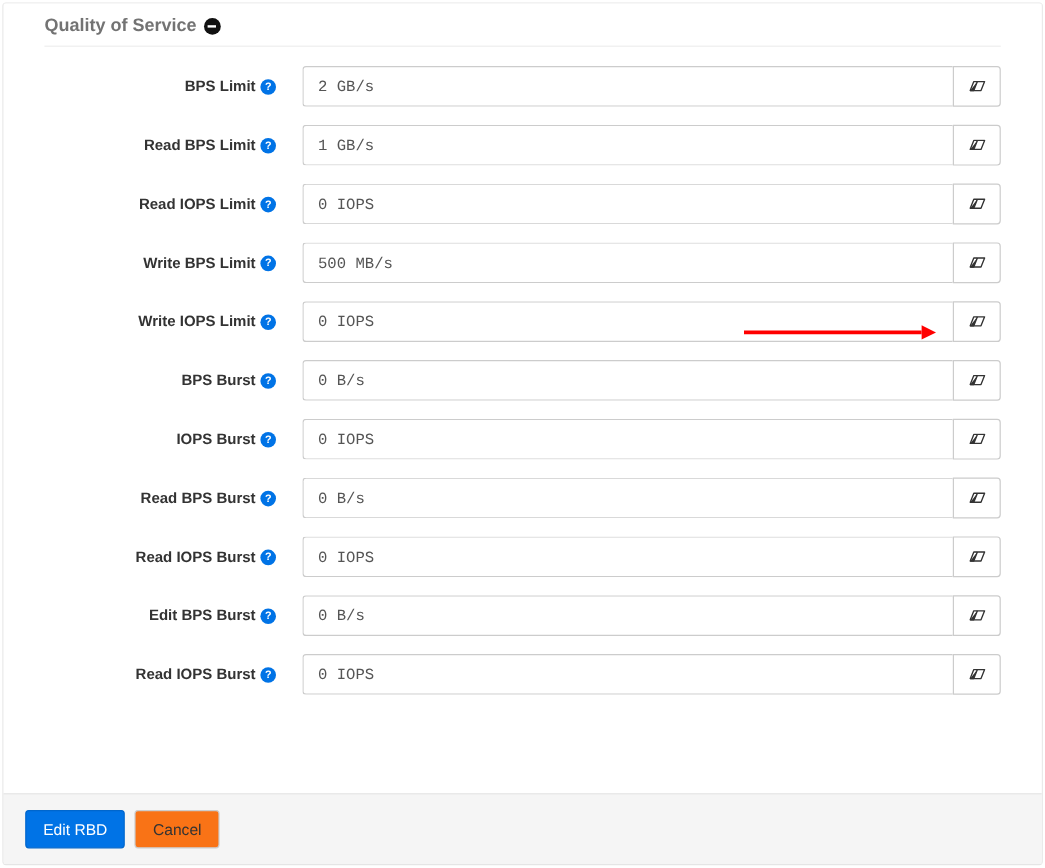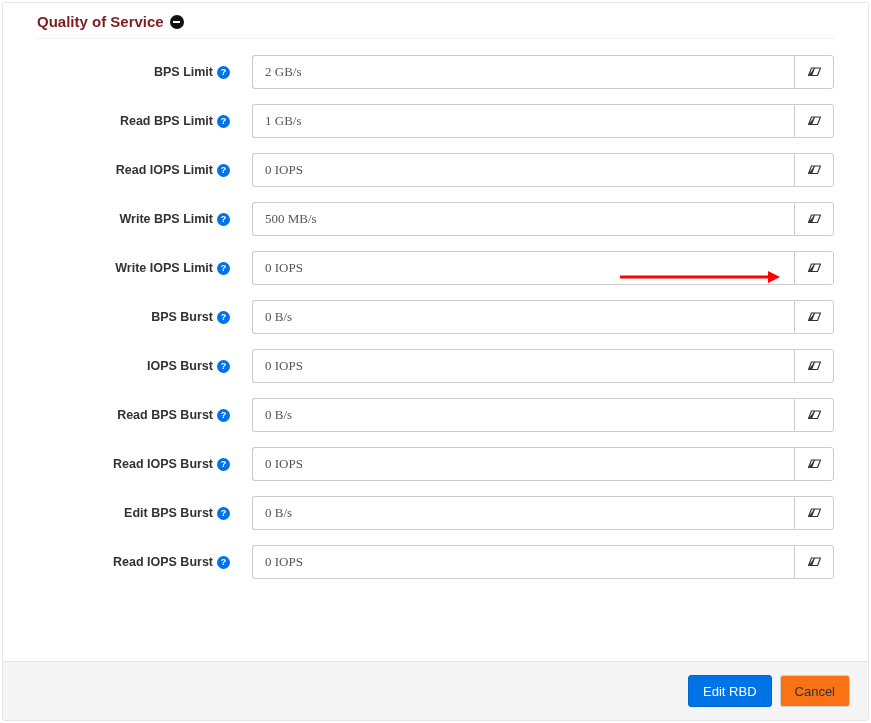--- a/index.html
+++ b/index.html
@@ -22,21 +22,21 @@
     }
     .panel-body {
       padding: 0 34px 18px 34px;
       background: #fff;
       flex: 1;
       overflow: hidden;
     }
     .section-header {
       font-size: 15px;
       font-weight: 600;
-      color: #7f1d1d;
+      color: #737373;
       padding: 10px 0 8px 0;
       border-bottom: 1px solid #eee;
       margin-bottom: 16px;
       display: flex;
       align-items: center;
       gap: 6px;
     }
     .collapse-icon {
       display: inline-flex;
       width: 14px;
@@ -91,21 +91,21 @@
       flex: 1;
       height: 34px;
       border: 1px solid #ccc;
       border-radius: 3px 0 0 3px;
       padding: 0 12px;
       font-size: 13px;
       color: #555;
       background: #fff;
       outline: none;
       border-right: none;
-      font-family: Liberation Serif, serif;
+      font-family: Liberation Mono, monospace;
     }
     .input-field::placeholder { color: #888; }
     .clear-btn {
       width: 40px;
       height: 34px;
       border: 1px solid #ccc;
       border-radius: 0 3px 3px 0;
       background: #fff;
       display: flex;
       align-items: center;
@@ -115,21 +115,20 @@
     .eraser-icon {
       width: 15px;
       height: 11px;
       display: block;
     }
     .panel-footer {
       background: #f5f5f5;
       border-top: 1px solid #e5e5e5;
       padding: 13px 18px;
       display: flex;
-      justify-content: flex-end;
       gap: 8px;
     }
     .btn {
       height: 32px;
       padding: 0 14px;
       border-radius: 3px;
       font-size: 13px;
       cursor: pointer;
       border: 1px solid transparent;
       font-family: inherit;

